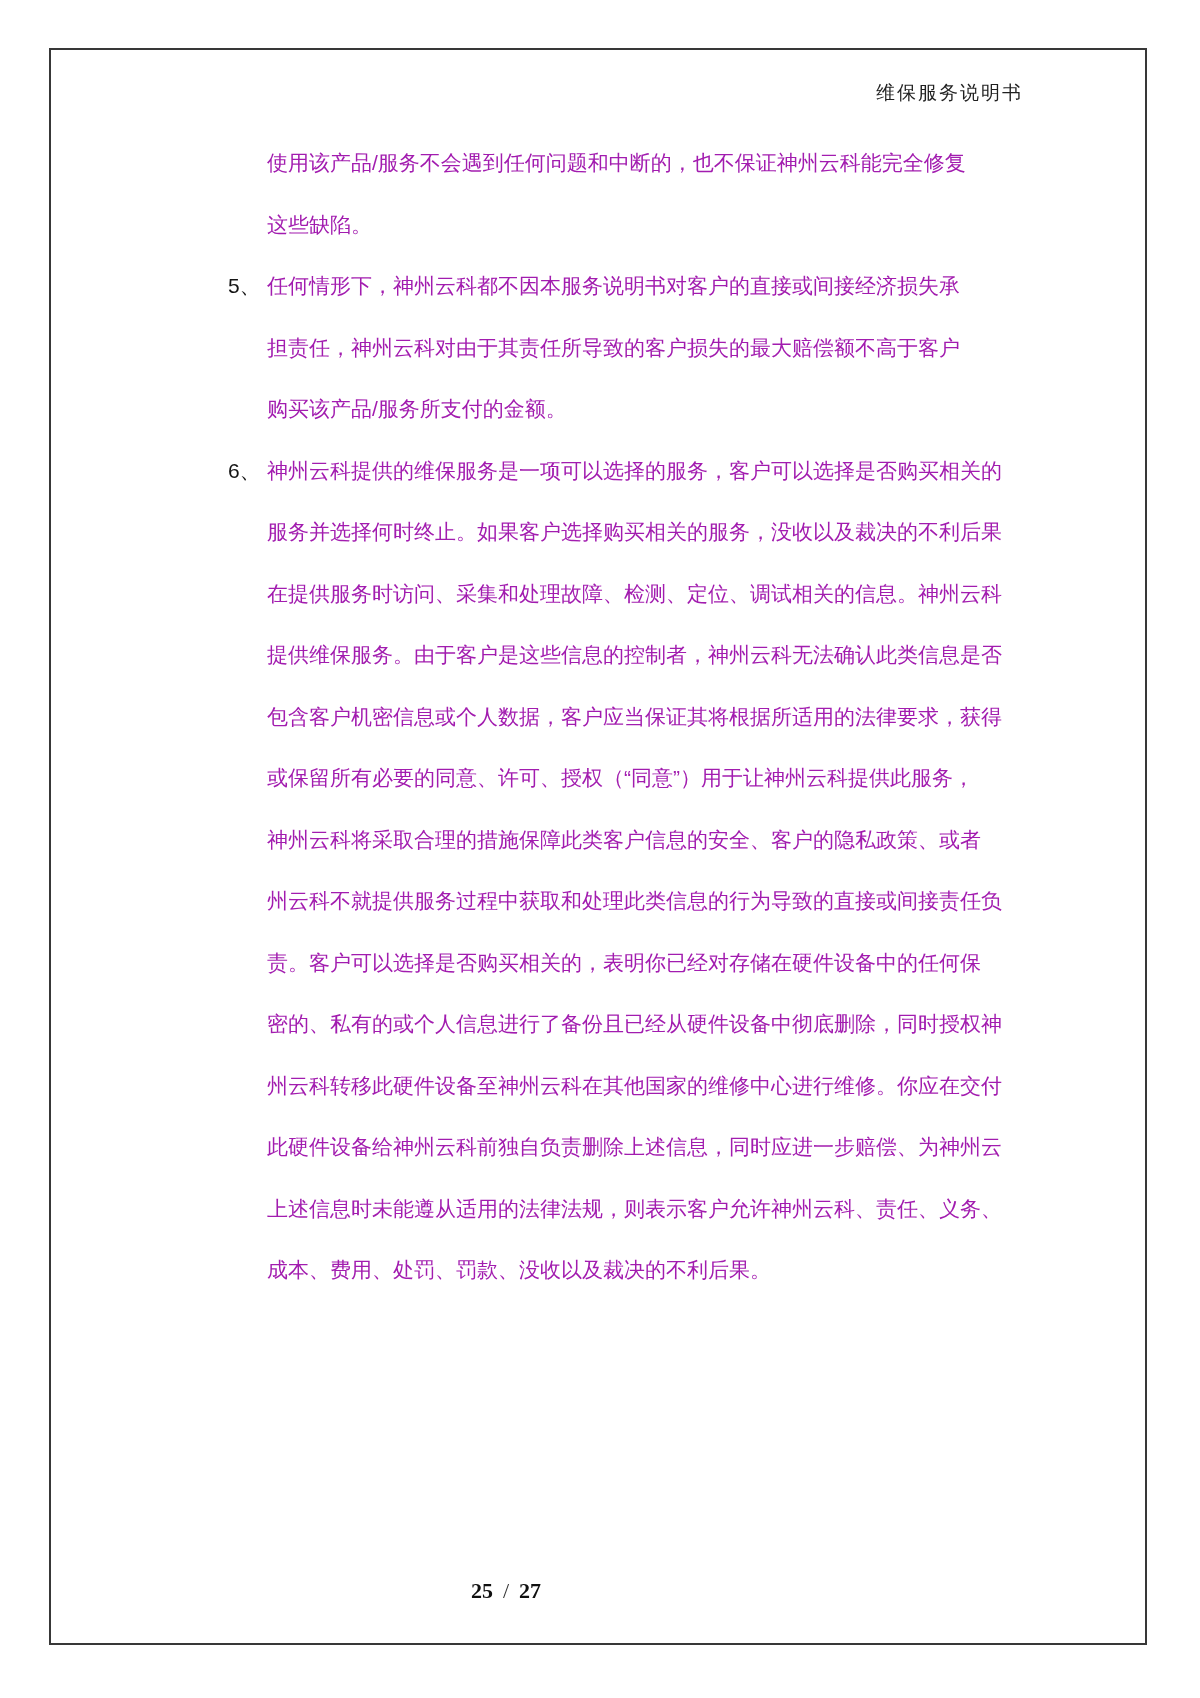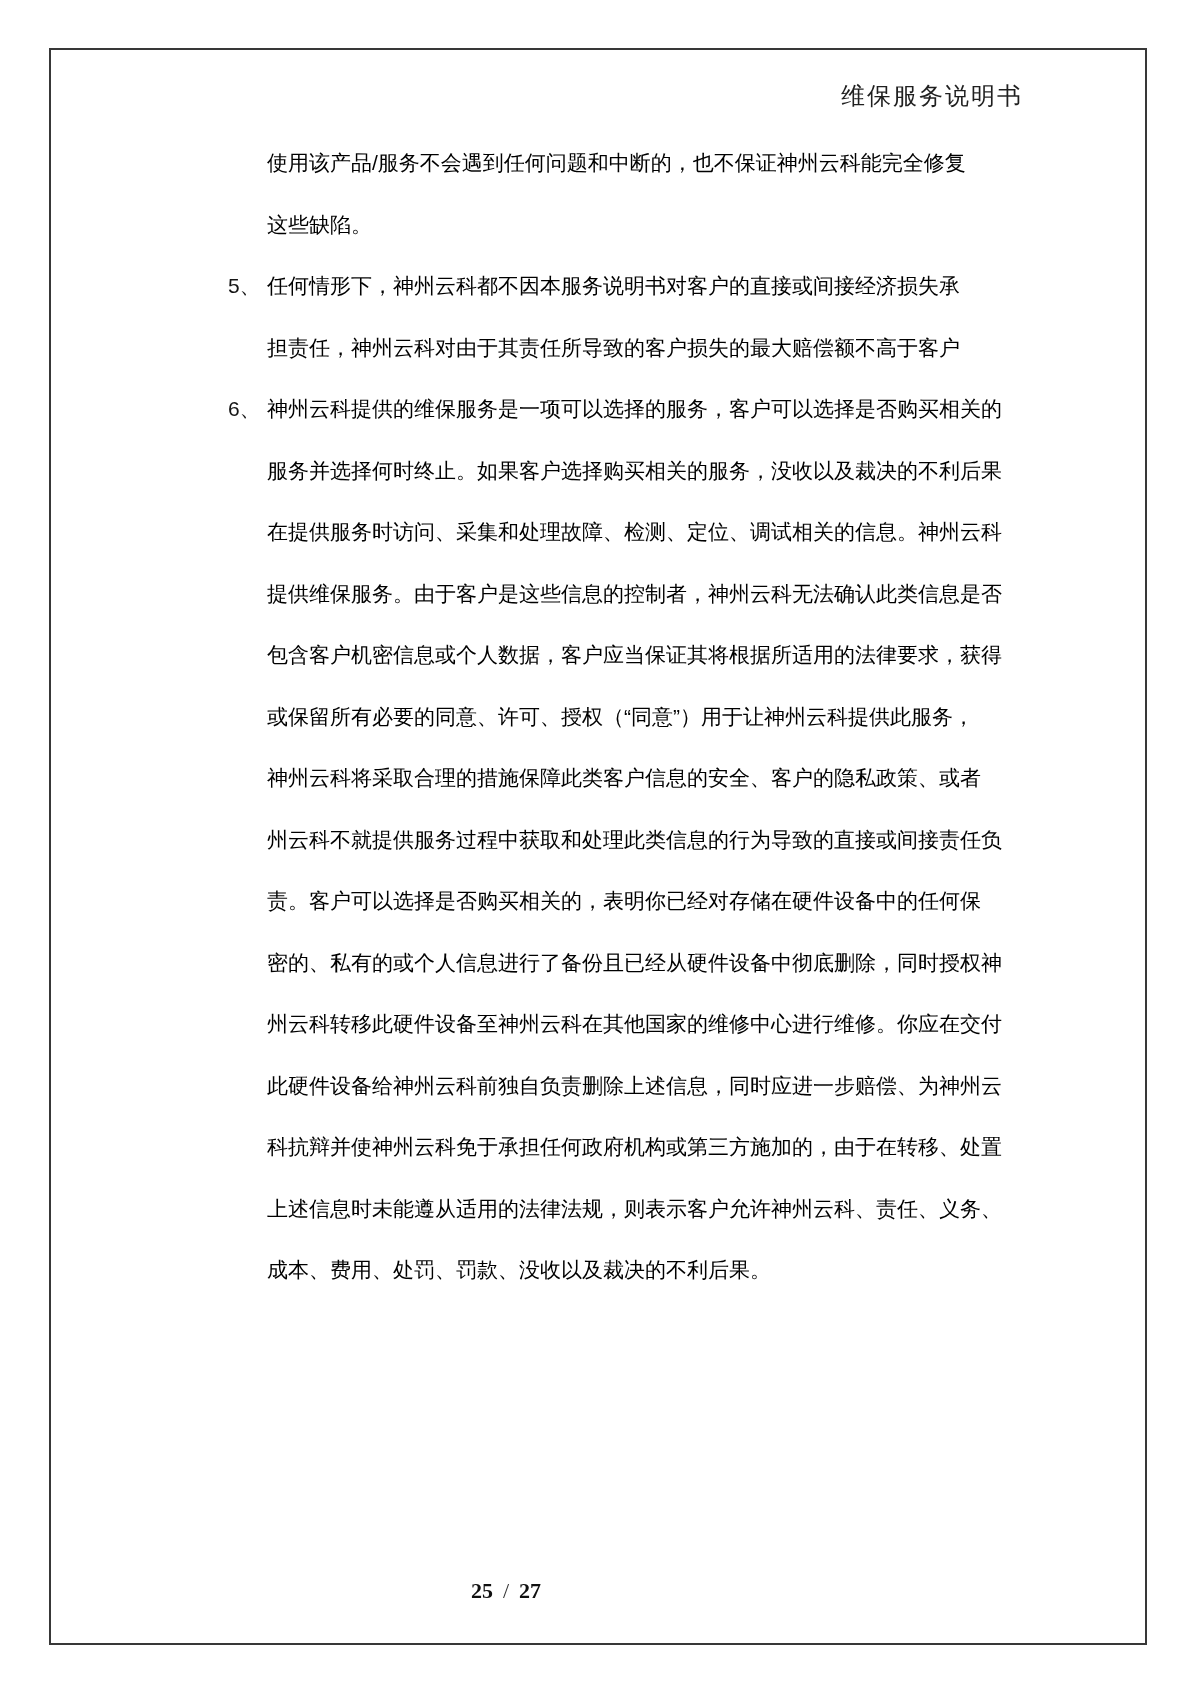--- a/index.html
+++ b/index.html
@@ -24,21 +24,21 @@
     border: 2px solid #383838;
     box-sizing: border-box;
   }
   .doc-header {
     position: absolute;
     top: 80px;
     left: 0;
     right: 177px;
     text-align: right;
     font-family: Liberation Serif, serif;
-    font-size: 24px;
+    font-size: 19px;
     color: #1f1f1f;
     letter-spacing: 2px;
   }
   .content {
     position: absolute;
     top: 132px;
     left: 228px;
     width: 790px;
     color: #141414;
   }
@@ -53,21 +53,21 @@
     line-height: 61.5px;
     color: #141414;
   }
   .lines-col {
     flex: 1 1 auto;
   }
   .text-line {
     font-size: 21px;
     line-height: 61.5px;
     white-space: nowrap;
-    color: #000000;
+    color: #a21caf;
   }
   .doc-footer {
     position: absolute;
     top: 1578px;
     left: 0;
     width: 1012px;
     text-align: center;
     font-family: "Liberation Serif", serif;
     font-weight: bold;
     font-size: 22px;
@@ -96,39 +96,39 @@
           <div class="text-line">使用该产品/服务不会遇到任何问题和中断的，也不保证神州云科能完全修复</div>
           <div class="text-line">这些缺陷。</div>
         </div>
     </div>
 
     <div class="block">
       <div class="num-col">5、</div>
       <div class="lines-col">
           <div class="text-line">任何情形下，神州云科都不因本服务说明书对客户的直接或间接经济损失承</div>
           <div class="text-line">担责任，神州云科对由于其责任所导致的客户损失的最大赔偿额不高于客户</div>
+          <div class="text-line">购买该产品/服务所支付的金额。</div>
         </div>
     </div>
 
     <div class="block">
       <div class="num-col">6、</div>
       <div class="lines-col">
           <div class="text-line">神州云科提供的维保服务是一项可以选择的服务，客户可以选择是否购买相关的</div>
           <div class="text-line">服务并选择何时终止。如果客户选择购买相关的服务，没收以及裁决的不利后果</div>
           <div class="text-line">在提供服务时访问、采集和处理故障、检测、定位、调试相关的信息。神州云科</div>
           <div class="text-line">提供维保服务。由于客户是这些信息的控制者，神州云科无法确认此类信息是否</div>
           <div class="text-line">包含客户机密信息或个人数据，客户应当保证其将根据所适用的法律要求，获得</div>
           <div class="text-line">或保留所有必要的同意、许可、授权（“同意”）用于让神州云科提供此服务，</div>
           <div class="text-line">神州云科将采取合理的措施保障此类客户信息的安全、客户的隐私政策、或者</div>
           <div class="text-line">州云科不就提供服务过程中获取和处理此类信息的行为导致的直接或间接责任负</div>
           <div class="text-line">责。客户可以选择是否购买相关的，表明你已经对存储在硬件设备中的任何保</div>
           <div class="text-line">密的、私有的或个人信息进行了备份且已经从硬件设备中彻底删除，同时授权神</div>
           <div class="text-line">州云科转移此硬件设备至神州云科在其他国家的维修中心进行维修。你应在交付</div>
           <div class="text-line">此硬件设备给神州云科前独自负责删除上述信息，同时应进一步赔偿、为神州云</div>
-          <div class="text-line">科抗辩并使神州云科免于承担任何政府机构或第三方施加的，由于在转移、处置</div>
           <div class="text-line">上述信息时未能遵从适用的法律法规，则表示客户允许神州云科、责任、义务、</div>
           <div class="text-line">成本、费用、处罚、罚款、没收以及裁决的不利后果。</div>
         </div>
     </div>
 
   </div>
 
   <div class="doc-footer">
     <span>25</span><span class="sep">/</span><span>27</span>
   </div>

